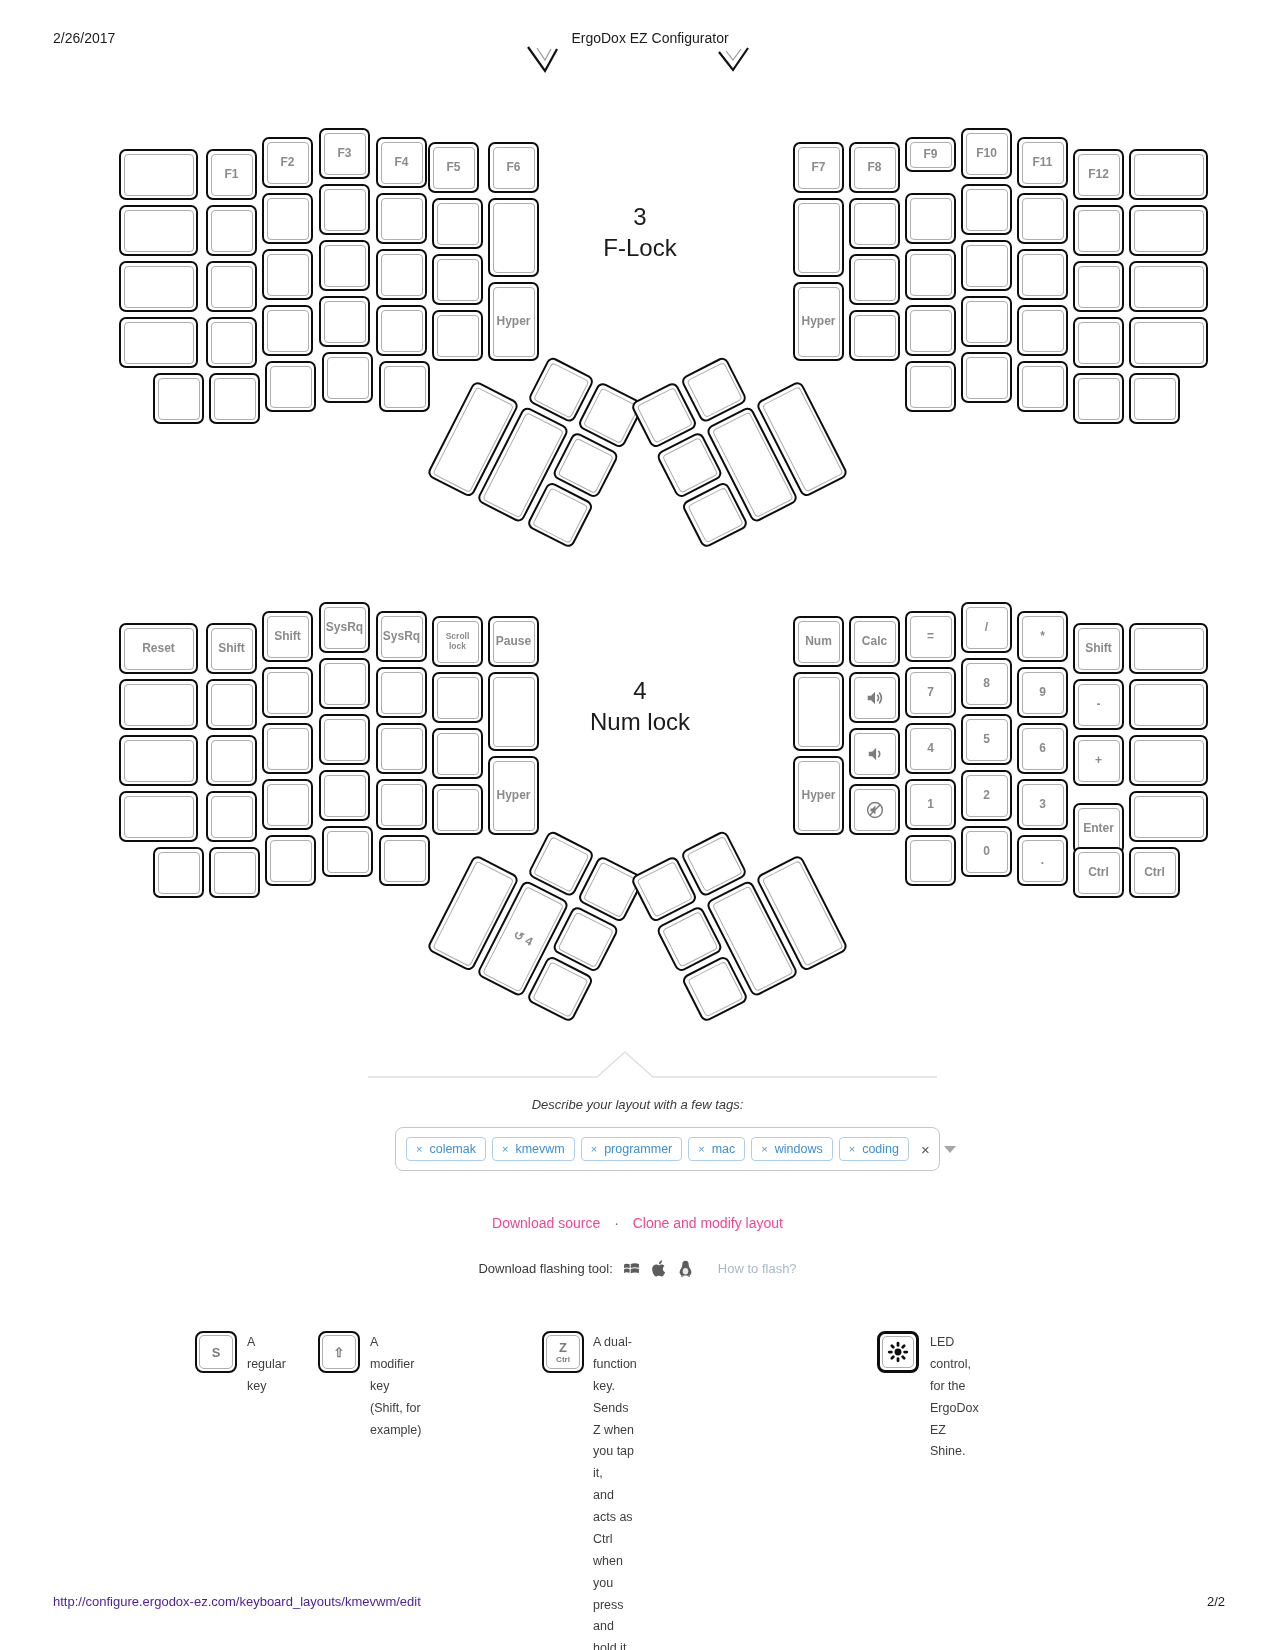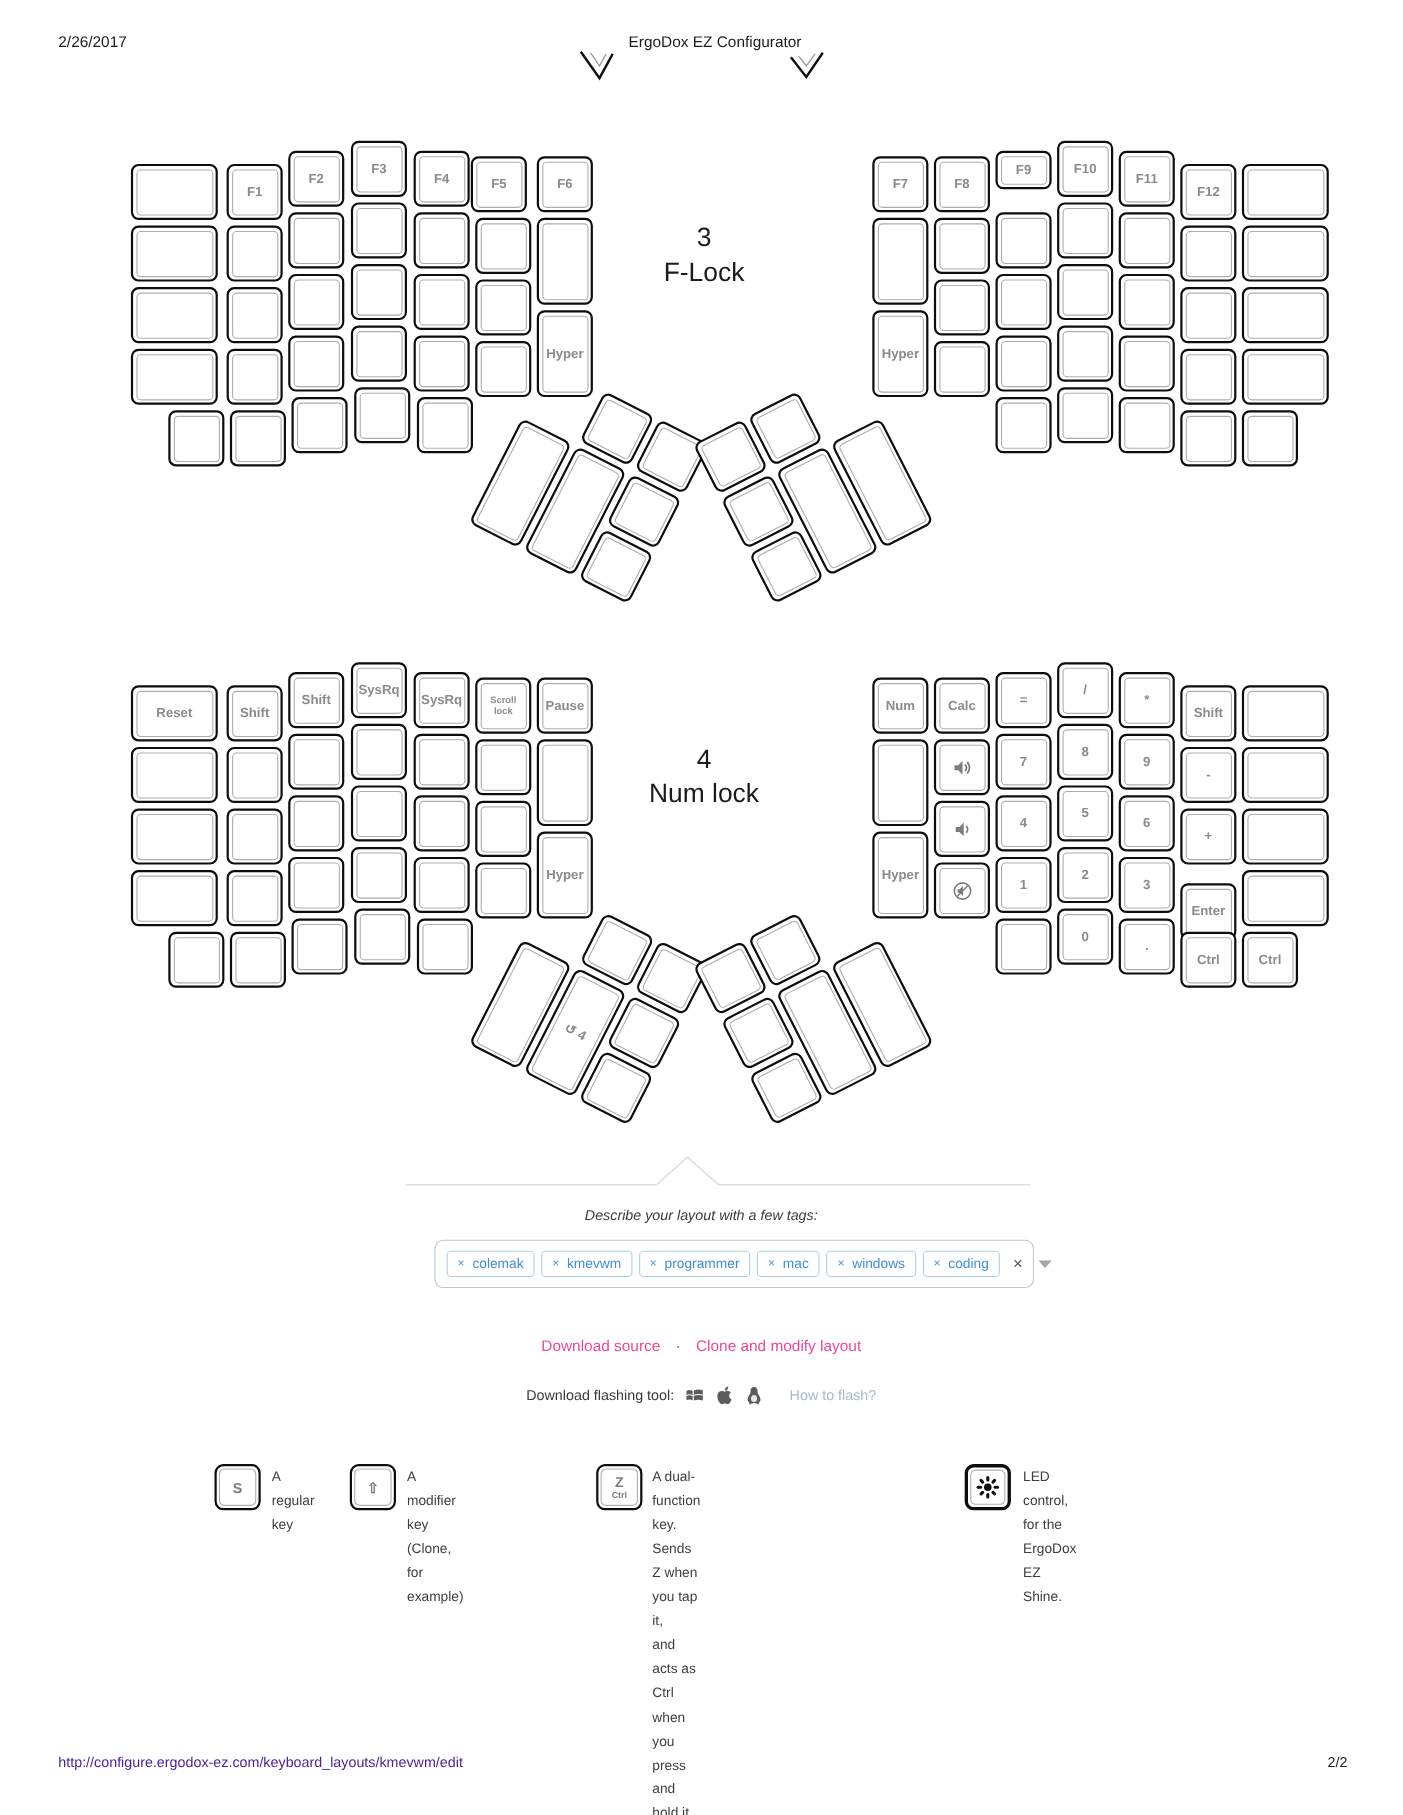--- a/index.html
+++ b/index.html
@@ -678,21 +678,21 @@
     </div>
     <div class="ltext" style="left:247px;top:1332px;">A regular
 key</div>
   </div>
   <div class="legend-item">
     <div class="lkey" style="left:318px;top:1331px;">
       <div class="lkey-in">
           <span>⇧</span>
         </div>
     </div>
-    <div class="ltext" style="left:370px;top:1332px;">A modifier key (Clone, for
+    <div class="ltext" style="left:370px;top:1332px;">A modifier key (Shift, for
 example)</div>
   </div>
   <div class="legend-item">
     <div class="lkey" style="left:542px;top:1331px;">
       <div class="lkey-in">
         <span>Z</span>
         <span class="lkey-sub">Ctrl</span>
       </div>
     </div>
     <div class="ltext" style="left:593px;top:1332px;">A dual-function key. Sends Z when you tap it,

